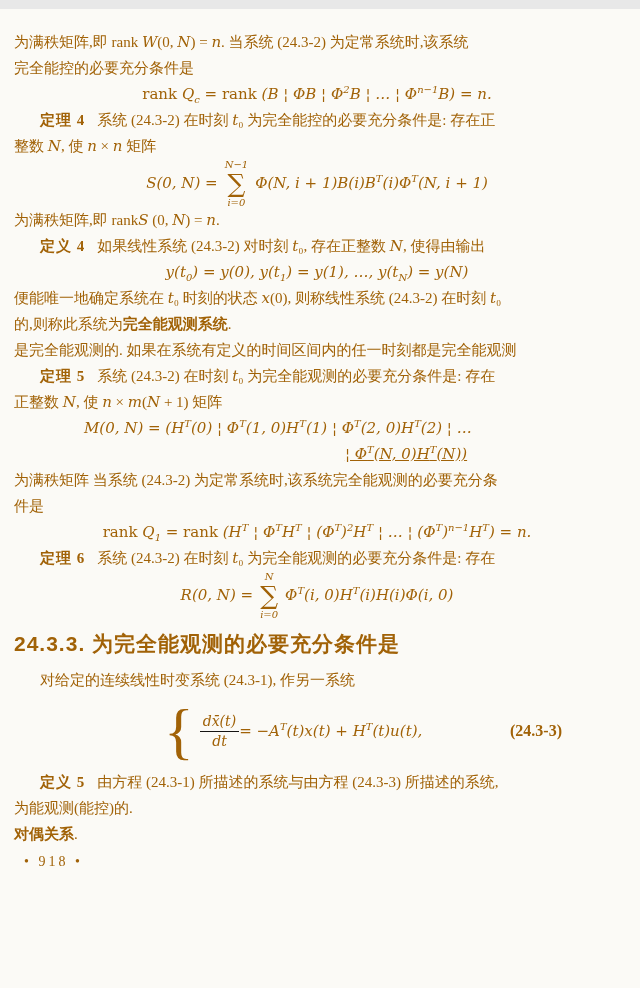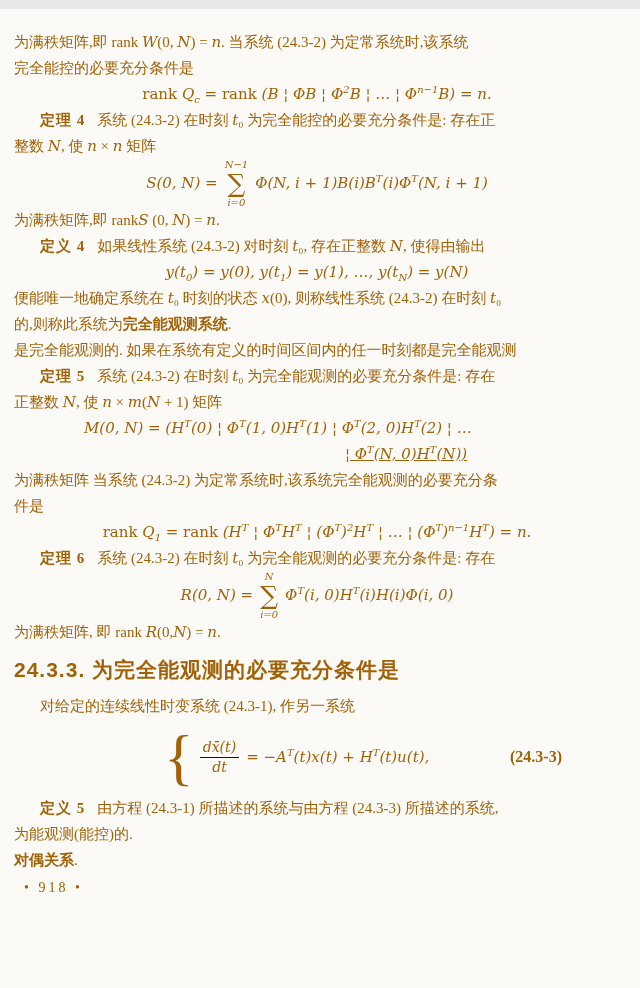--- a/index.html
+++ b/index.html
@@ -32,21 +32,21 @@
   .m1 { text-align:left; padding-left:70px; }
   .m2 { text-align:center; padding-left:178px;text-decoration:underline; }
   .heading {
     font-family:"Liberation Sans","DejaVu Sans",sans-serif;
     font-weight:700; font-size:21px; line-height:30px;
     margin:10px 0 8px 0; letter-spacing:1px;
   }
   .sys { position:relative; display:flex; align-items:center; height:76px; padding-left:150px; }
   .brace { font-size:62px; line-height:1; font-style:normal; font-weight:400; }
   .sys-eqs { display:flex; flex-direction:column; margin-left:6px; }
-  .sys-l1 { display:flex; align-items:center; gap:7px; height:42px;text-align:right; }
+  .sys-l1 { display:flex; align-items:center; height:42px;text-align:right; }
   .sys-l2 { height:26px; line-height:26px; }
   .frac { display:inline-flex; flex-direction:column; align-items:center; line-height:1.2; font-size:14px; }
   .frac .num { border-bottom:1.3px solid #161412; padding:0 3px 1px 3px; }
   .frac .den { padding-top:1px; }
   .sys-tag { position:absolute; right:58px; top:50%; transform:translateY(-50%); font-style:normal; font-weight:700; font-size:16px; }
   .pagenum { margin-top:2px; padding-left:10px; font-size:14px; letter-spacing:3px; }
 </style>
 </head>
 <body>
 
@@ -106,21 +106,20 @@
   <div class="sum-block math">
     <span>R(0, N) =</span>
     <span class="sum">
       <span class="lim">N</span>
       <span class="sigma">∑</span>
       <span class="lim">i=0</span>
     </span>
     <span>Φ<sup>T</sup>(i, 0)H<sup>T</sup>(i)H(i)Φ(i, 0)</span>
   </div>
 
-  <div class="line">为满秩矩阵, 即 rank <i>R</i>(0,<i>N</i>) = <i>n</i>.</div>
 
   <div class="heading">
     <span>24.3.3.</span>
     <span>为完全能观测的必要充分条件是</span>
   </div>
 
   <div class="line indent">对给定的连续线性时变系统 (24.3-1), 作另一系统</div>
 
   <div class="sys">
     <span class="brace">{</span>

